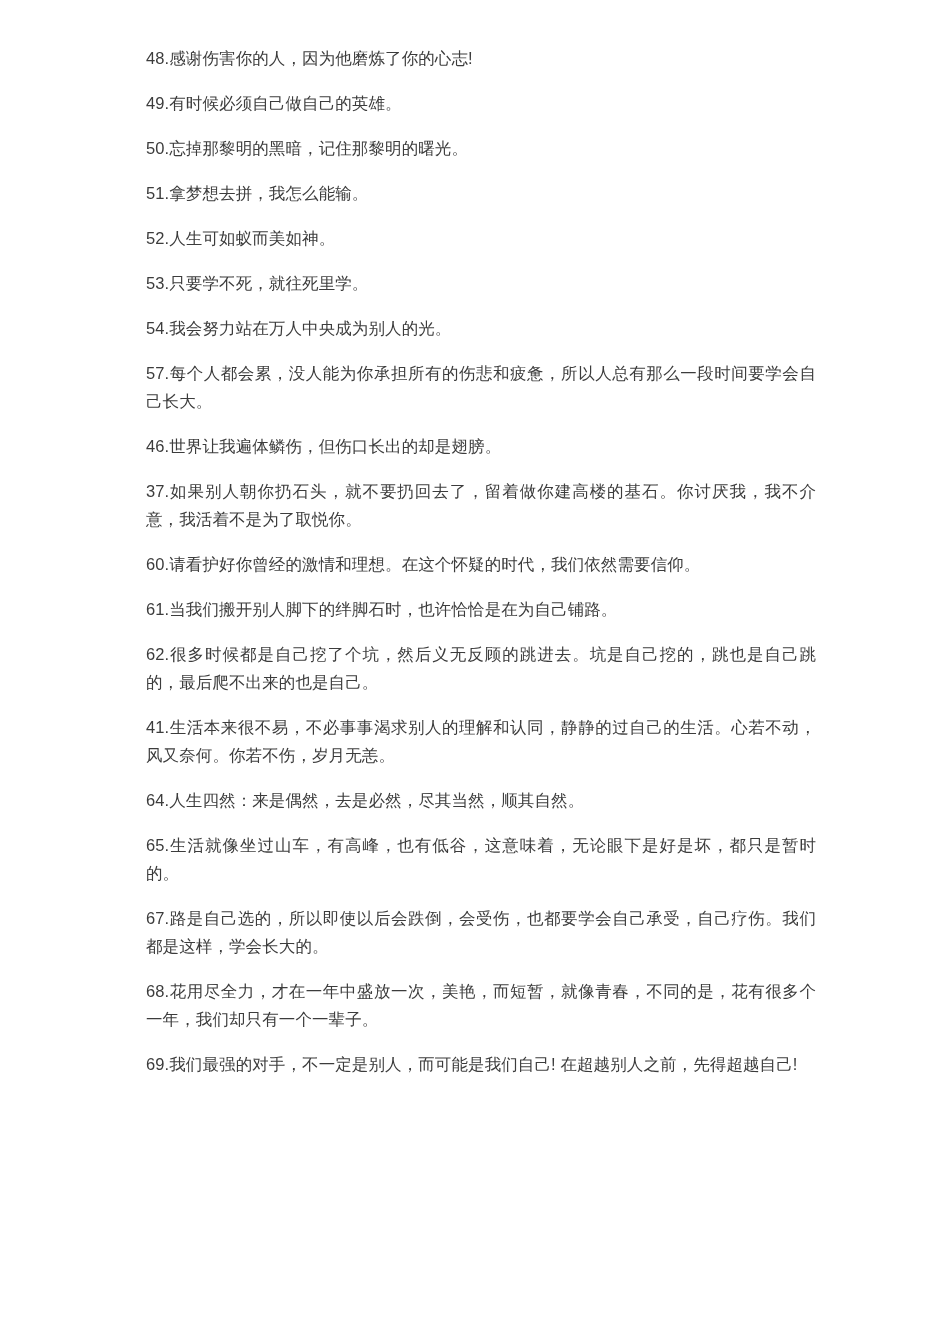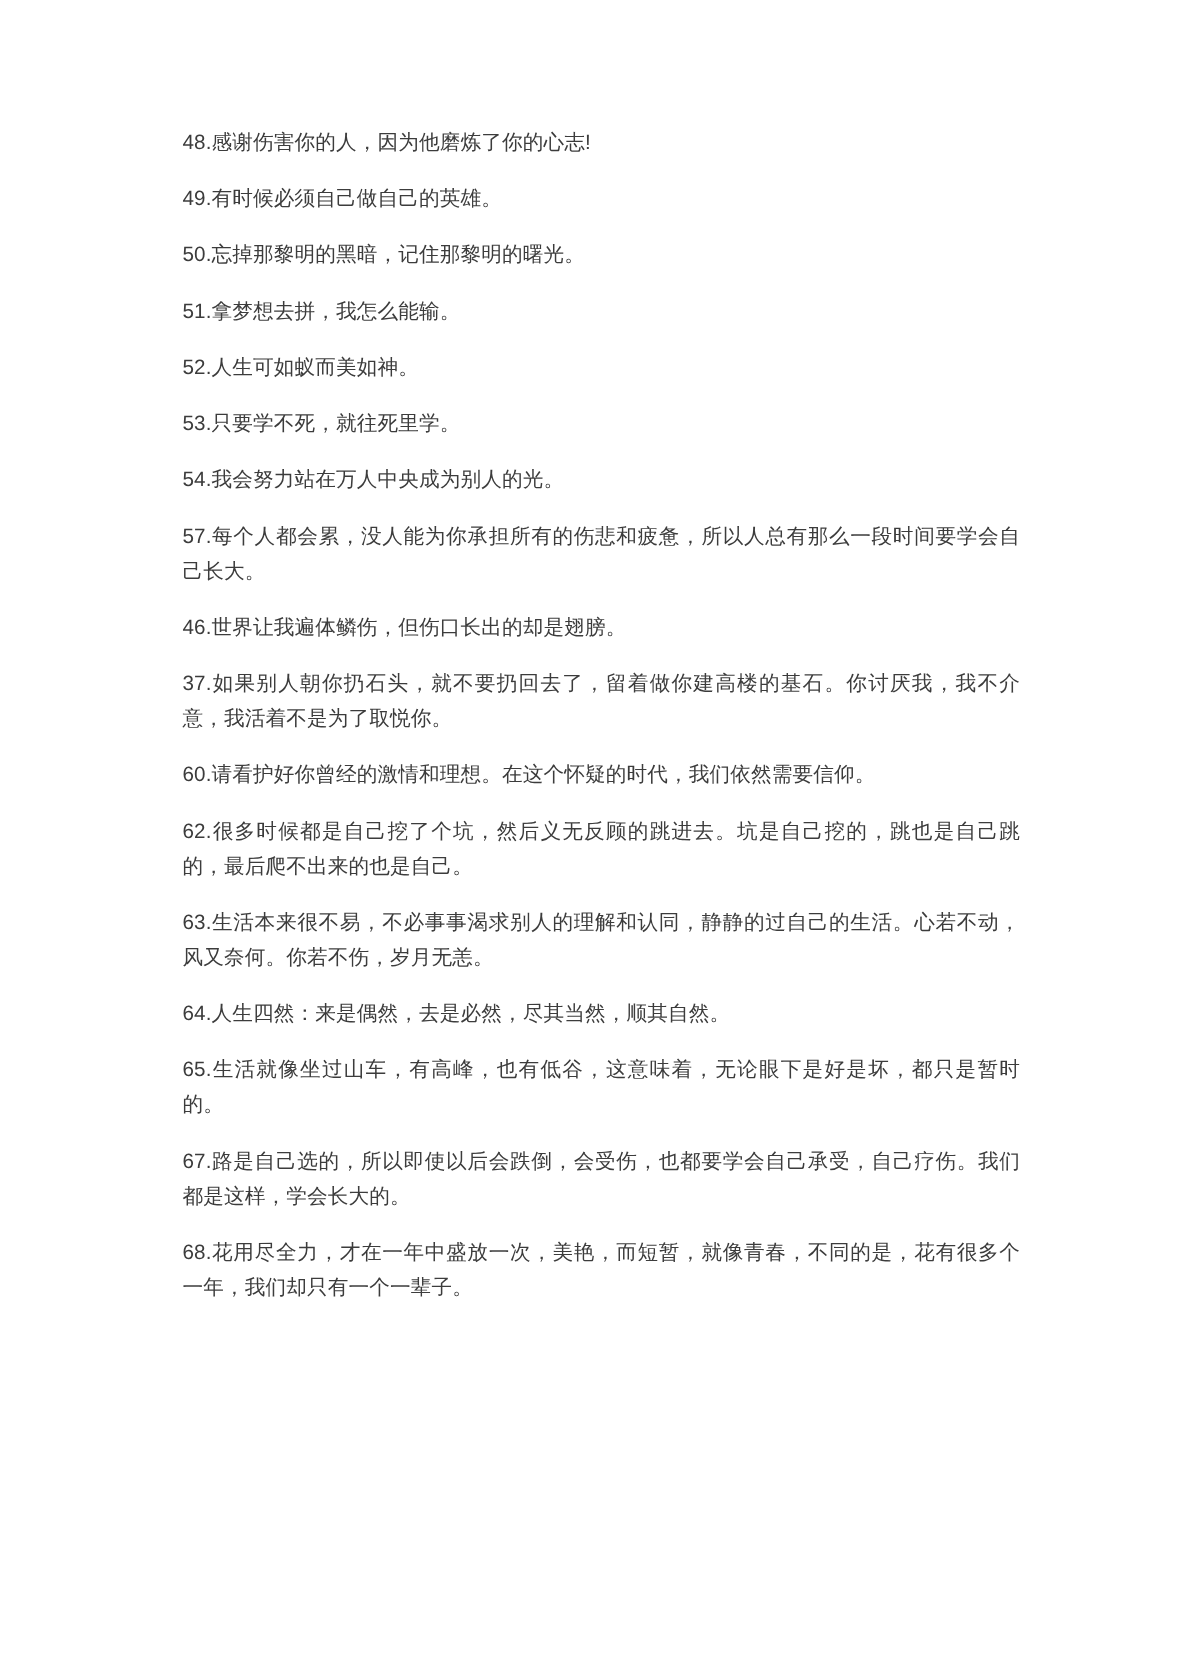--- a/index.html
+++ b/index.html
@@ -12,21 +12,21 @@
     height: 1344px;
     font-family: "Liberation Sans", "DejaVu Sans", sans-serif;
     -webkit-font-smoothing: antialiased;
   }
   .page {
     position: relative;
     width: 950px;
     height: 1344px;
     background: #ffffff;
     box-sizing: border-box;
-    padding: 100px 135px 0 146px;
+    padding: 44px 135px 0 146px;
     overflow: hidden;
   }
   .doc-body {
     width: 670px;
   }
   .quote-item {
     font-size: 16.5px;
     line-height: 28px;
     color: #3c3c3c;
     margin: 0 0 17px 0;
@@ -48,20 +48,22 @@
       <p class="quote-item">49.有时候必须自己做自己的英雄。</p>
       <p class="quote-item">50.忘掉那黎明的黑暗，记住那黎明的曙光。</p>
       <p class="quote-item">51.拿梦想去拼，我怎么能输。</p>
       <p class="quote-item">52.人生可如蚁而美如神。</p>
       <p class="quote-item">53.只要学不死，就往死里学。</p>
       <p class="quote-item">54.我会努力站在万人中央成为别人的光。</p>
       <p class="quote-item">57.每个人都会累，没人能为你承担所有的伤悲和疲惫，所以人总有那么一段时间要学会自己长大。</p>
       <p class="quote-item">46.世界让我遍体鳞伤，但伤口长出的却是翅膀。</p>
       <p class="quote-item">37.如果别人朝你扔石头，就不要扔回去了，留着做你建高楼的基石。你讨厌我，我不介意，我活着不是为了取悦你。</p>
       <p class="quote-item">60.请看护好你曾经的激情和理想。在这个怀疑的时代，我们依然需要信仰。</p>
+      <p class="quote-item">61.当我们搬开别人脚下的绊脚石时，也许恰恰是在为自己铺路。</p>
       <p class="quote-item">62.很多时候都是自己挖了个坑，然后义无反顾的跳进去。坑是自己挖的，跳也是自己跳的，最后爬不出来的也是自己。</p>
-      <p class="quote-item">63.生活本来很不易，不必事事渴求别人的理解和认同，静静的过自己的生活。心若不动，风又奈何。你若不伤，岁月无恙。</p>
+      <p class="quote-item">41.生活本来很不易，不必事事渴求别人的理解和认同，静静的过自己的生活。心若不动，风又奈何。你若不伤，岁月无恙。</p>
       <p class="quote-item">64.人生四然：来是偶然，去是必然，尽其当然，顺其自然。</p>
       <p class="quote-item">65.生活就像坐过山车，有高峰，也有低谷，这意味着，无论眼下是好是坏，都只是暂时的。</p>
       <p class="quote-item">67.路是自己选的，所以即使以后会跌倒，会受伤，也都要学会自己承受，自己疗伤。我们都是这样，学会长大的。</p>
       <p class="quote-item">68.花用尽全力，才在一年中盛放一次，美艳，而短暂，就像青春，不同的是，花有很多个一年，我们却只有一个一辈子。</p>
+      <p class="quote-item">69.我们最强的对手，不一定是别人，而可能是我们自己! 在超越别人之前，先得超越自己!</p>
     </div>
 </div>
 
 </body></html>

